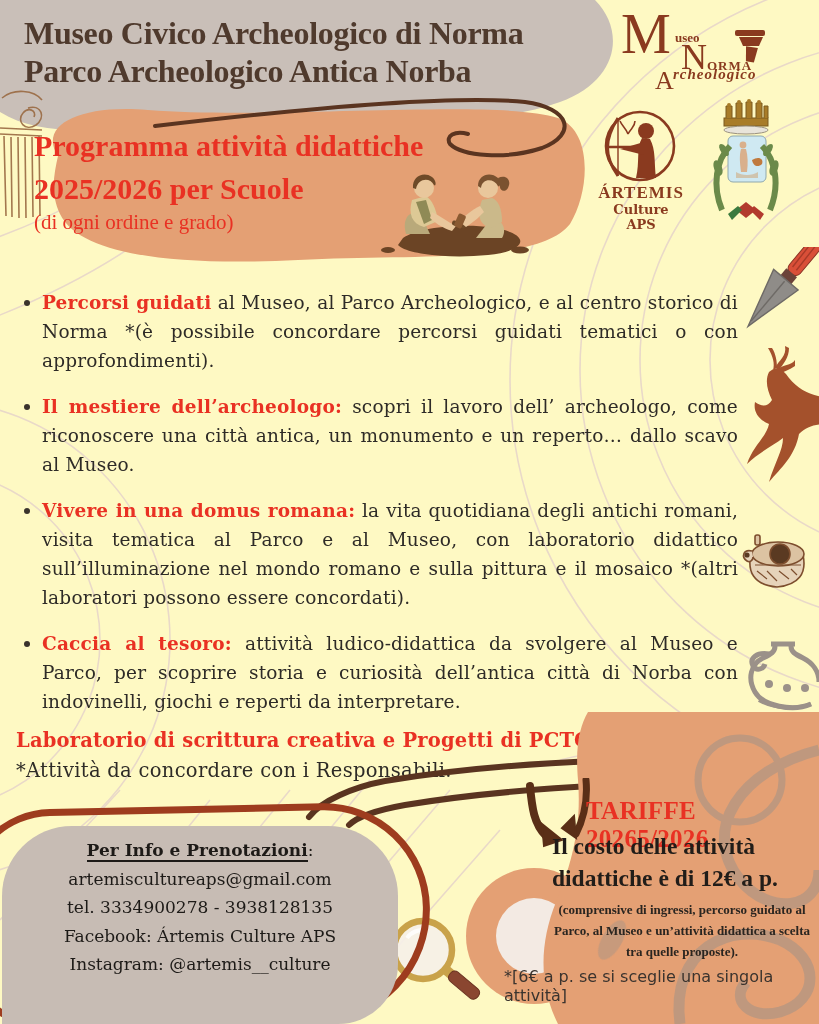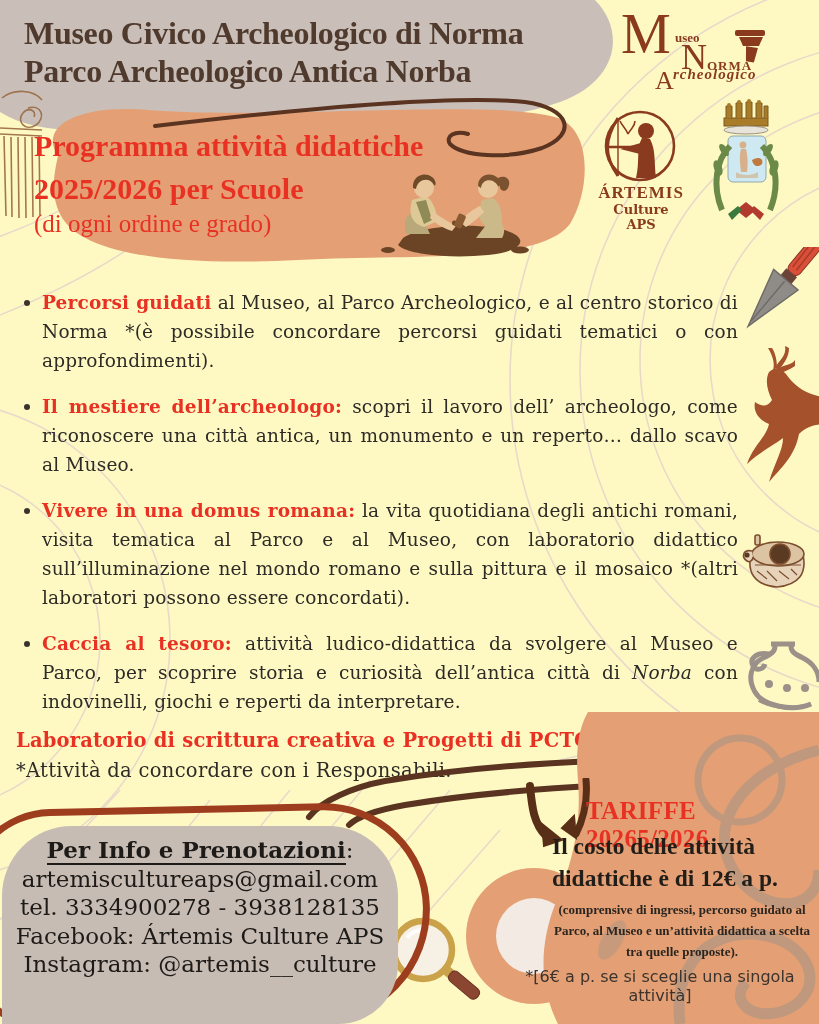--- a/index.html
+++ b/index.html
@@ -18,21 +18,21 @@
     font-weight:bold;font-size:32px;line-height:38px;
     color:#4f3a2d;letter-spacing:-0.3px;
   }
   .program-title{
     left:34px;top:124px;width:460px;
     font-family:"Liberation Serif","DejaVu Serif",serif;
     font-weight:bold;font-size:30px;line-height:43px;color:#e93123;
   }
   .program-sub{
     left:34px;top:210px;font-family:"Liberation Serif","DejaVu Serif",serif;
-    font-size:25px;color:#e93123;
+    font-size:21px;color:#e93123;
   }
 
   
   .mn-logo{left:615px;top:10px;width:170px;height:86px;color:#8a3a1f;
     font-family:"Liberation Serif","DejaVu Serif",serif;}
   .mn-logo span{position:absolute;}
   .mn-M{left:6px;top:-8px;font-size:56px;}
   .mn-useo{left:60px;top:20px;font-size:13px;font-weight:bold;}
   .mn-N{left:66px;top:26px;font-size:36px;}
   .mn-ORMA{left:92px;top:48px;font-size:13px;font-weight:bold;letter-spacing:1px;text-align:right;}
@@ -51,49 +51,49 @@
   .activities li{
     position:relative;padding-left:22px;margin-bottom:17px;
     font-size:18.5px;line-height:29px;color:#2e2b27;
     text-align:justify;letter-spacing:0.2px;
   }
   .activities li::before{
     content:"";position:absolute;left:4px;top:12px;width:6px;height:6px;
     border-radius:50%;background:#3a332c;
   }
   .act-title{color:#e93123;font-weight:bold;}
-  .it{font-style:italic;}
+  .it{}
 
   .lab-line{left:16px;top:729px;font-size:19.5px;font-weight:bold;color:#e93123;letter-spacing:0.2px;}
   .ast-line{left:16px;top:759px;font-size:19.5px;color:#2e2b27;letter-spacing:0.3px;}
 
   
   .tariffe-heading{left:586px;top:797px;font-family:"Liberation Serif","DejaVu Serif",serif;
     font-size:25px;font-weight:bold;color:#e93123;letter-spacing:0.3px;}
   .tariffe-cost{left:552px;top:830px;width:264px;text-align:left;
     font-family:"Liberation Serif","DejaVu Serif",serif;
     font-size:23.5px;line-height:32px;font-weight:bold;color:#211d19;}
   .tariffe-details{left:546px;top:899px;width:272px;text-align:center;
     font-family:"Liberation Serif","DejaVu Serif",serif;
     font-size:13px;line-height:21px;font-weight:bold;color:#2a2520;}
-  .tariffe-note{left:504px;top:967px;width:312px;text-align:center;
+  .tariffe-note{left:504px;top:967px;width:312px;
     font-family:"DejaVu Sans",sans-serif;font-size:16px;color:#3a332e;}
 
   
   .info-frame{
     left:-36px;top:806px;width:452px;height:206px;
     border:7px solid #9e3c1e;border-radius:100px 120px 130px 90px;
     transform:rotate(-1.2deg);background:transparent;
   }
   .info-fill{
     left:2px;top:826px;width:396px;height:198px;
     background:#c7bcb4;border-radius:70px 70px 60px 0;
   }
   .info-text{left:10px;top:836px;width:380px;text-align:center;
-    font-size:23px;line-height:28.5px;color:#1d1a17;}
+    font-size:17px;line-height:28.5px;color:#1d1a17;}
   .info-heading{font-weight:bold;border-bottom:2.5px solid #1d1a17;}
 
   .gray-line{stroke:#9b9189;fill:none;}
 </style>
 </head>
 <body>
 
 <div class="page">
 
   <svg class="abs" style="left:0;top:0;" width="819" height="1024" viewBox="0 0 819 1024">

